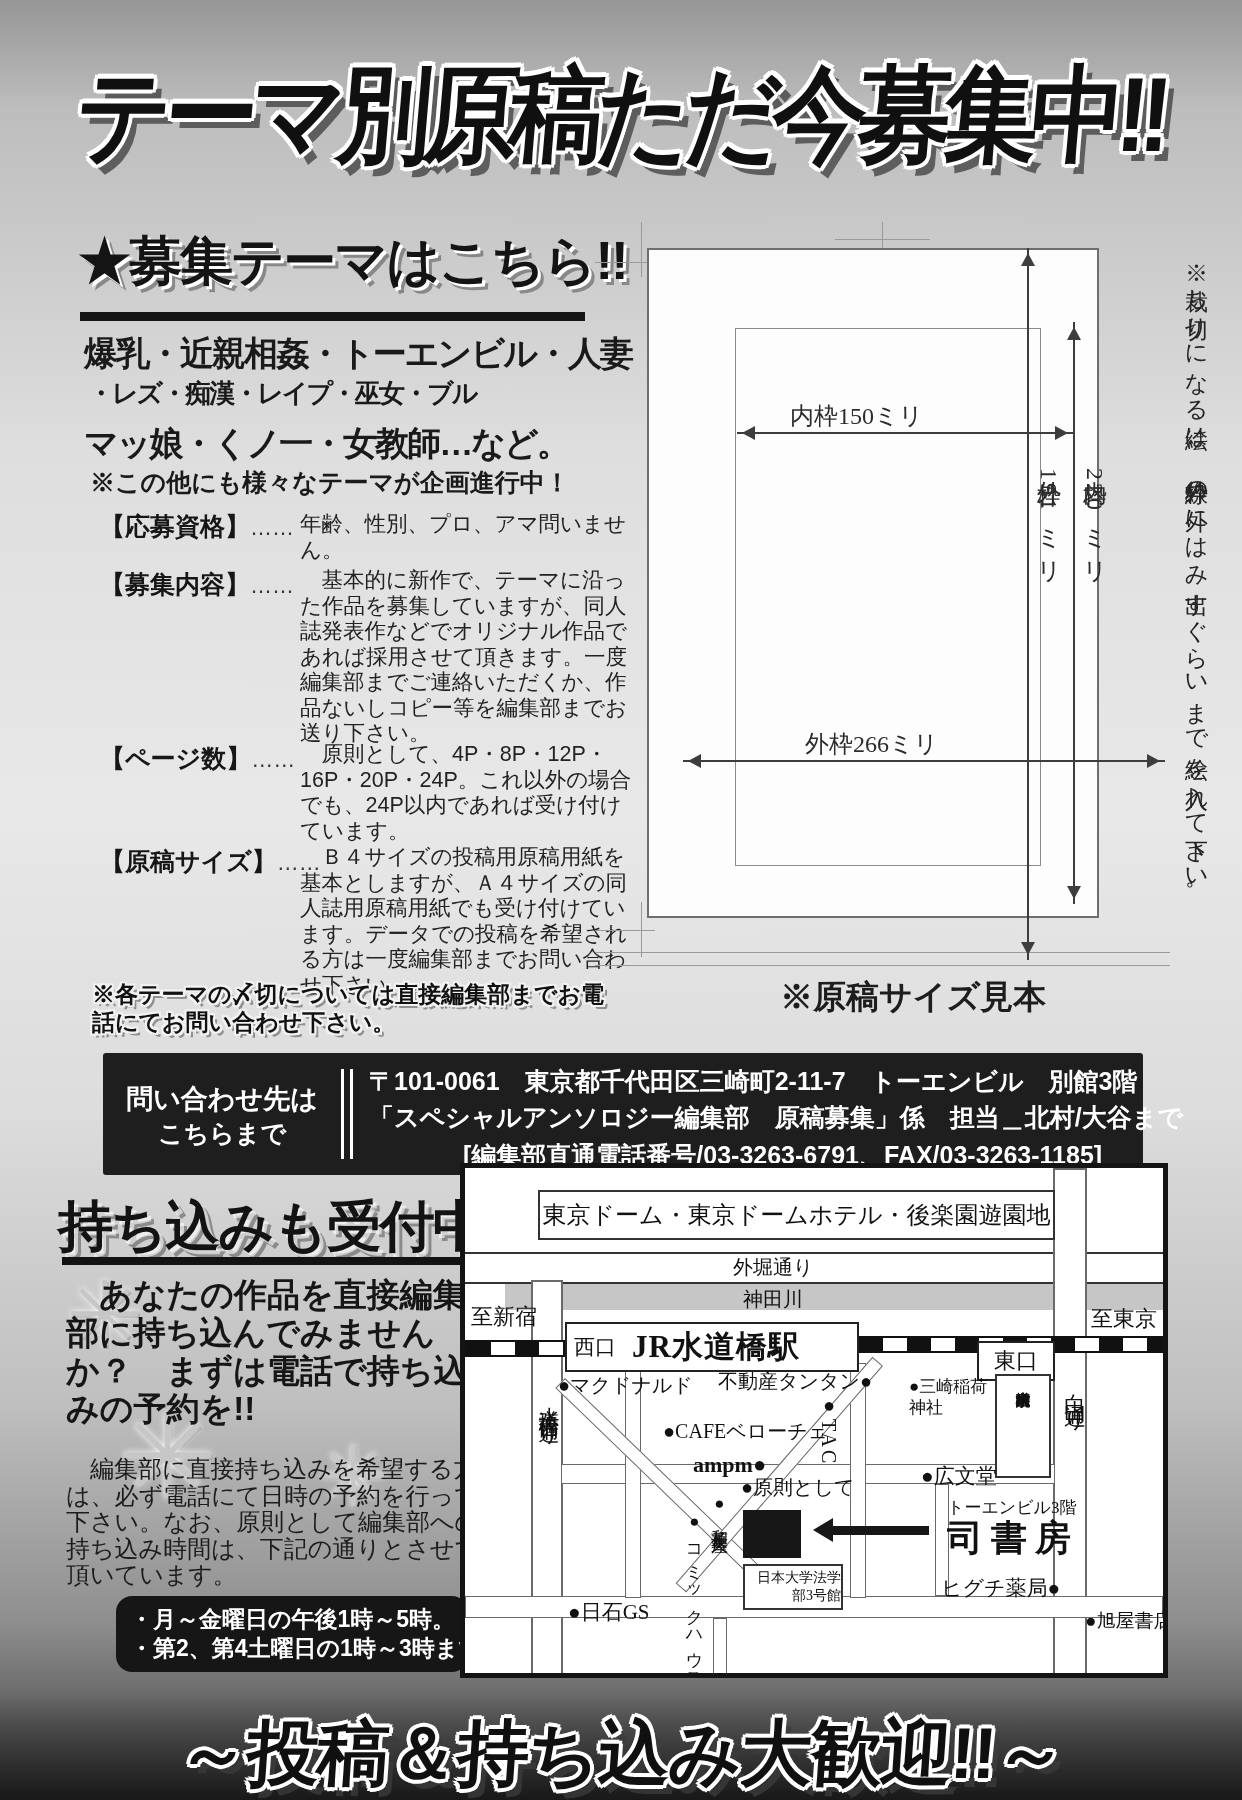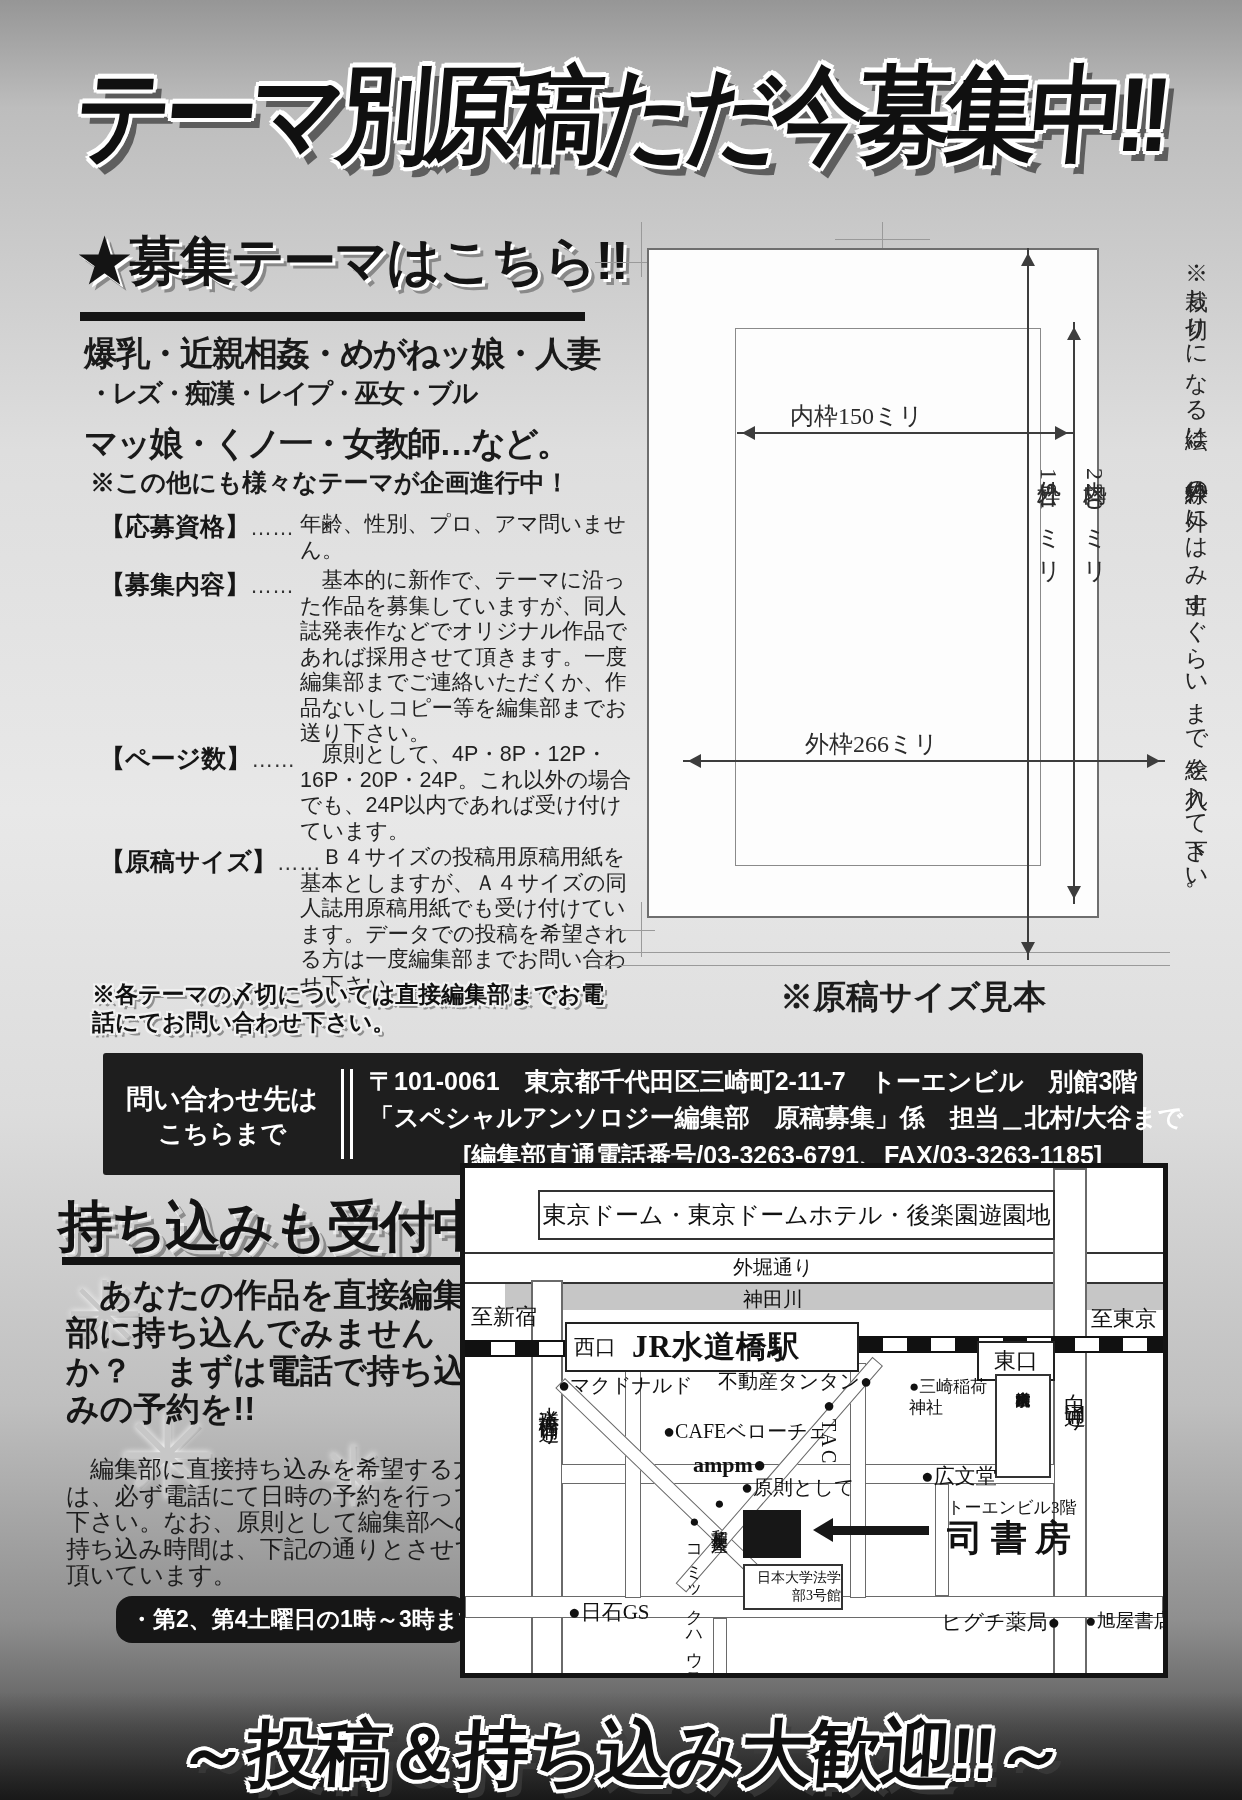--- a/index.html
+++ b/index.html
@@ -53,21 +53,21 @@
 
 <div id="page">
 
   <div class="abs ow" style="left:30px;top:52px;width:1180px;text-align:center;font-size:94px;font-weight:900;
               letter-spacing:-8px;transform:skewX(-5deg) scaleY(1.12);white-space:nowrap;">テーマ別原稿ただ今募集中!!</div>
 
   <div class="abs" style="left:78px;top:226px;font-size:53px;font-weight:900;letter-spacing:-2px;color:#141414;
               text-shadow:3px 3px 0 #fff,6px 6px 0 rgba(80,80,80,.55);white-space:nowrap;">★募集テーマはこちら!!</div>
   <div class="abs" style="left:80px;top:312px;width:505px;height:9px;background:#141414;"></div>
 
-  <div class="abs" style="left:84px;top:331px;font-size:34px;font-weight:900;letter-spacing:-2px;color:#1a1a1a;white-space:nowrap;">爆乳・近親相姦・めがねッ娘・人妻</div>
+  <div class="abs" style="left:84px;top:331px;font-size:34px;font-weight:900;letter-spacing:-2px;color:#1a1a1a;white-space:nowrap;">爆乳・近親相姦・トーエンビル・人妻</div>
   <div class="abs" style="left:88px;top:376px;font-size:26px;font-weight:900;letter-spacing:-2px;color:#1a1a1a;white-space:nowrap;">・レズ・痴漢・レイプ・巫女・ブル</div>
   <div class="abs" style="left:84px;top:421px;font-size:34px;font-weight:900;letter-spacing:-2px;color:#1a1a1a;white-space:nowrap;">マッ娘・くノ一・女教師…など。</div>
   <div class="abs" style="left:90px;top:466px;font-size:25px;font-weight:bold;color:#1a1a1a;white-space:nowrap;">※この他にも様々なテーマが企画進行中！</div>
 
   <div class="abs" style="left:100px;top:510px;">
     <span style="font-size:25px;font-weight:bold;color:#161616;">【応募資格】</span><span style="font-size:22px;color:#333;">……</span>
   </div>
   <div class="abs" style="left:300px;top:512px;width:335px;font-size:21.5px;line-height:25.5px;color:#222;">年齢、性別、プロ、アマ問いません。</div>
 
   <div class="abs" style="left:100px;top:568px;">
@@ -131,20 +131,21 @@
   <div class="abs" style="left:62px;top:1257px;width:398px;height:8px;background:#131313;"></div>
 
   <div class="abs burst" style="left:66px;top:1262px;font-size:92px;">✳</div>
   <div class="abs burst" style="left:118px;top:1388px;font-size:118px;">✳</div>
   <div class="abs burst" style="left:318px;top:1428px;font-size:84px;">✳</div>
 
   <div class="abs" style="left:66px;top:1276px;width:424px;font-size:33px;line-height:38px;font-weight:900;color:#161616;">　あなたの作品を直接編集部に持ち込んでみませんか？　まずは電話で持ち込みの予約を!!</div>
   <div class="abs" style="left:66px;top:1456px;width:428px;font-size:24px;line-height:26.5px;color:#1c1c1c;">　編集部に直接持ち込みを希望する方は、必ず電話にて日時の予約を行って下さい。なお、原則として編集部への持ち込み時間は、下記の通りとさせて頂いています。</div>
 
   <div class="abs" style="left:116px;top:1596px;width:352px;background:#161616;border-radius:16px;padding:9px 14px;box-sizing:border-box;">
+    <div style="font-size:23px;font-weight:bold;color:#fff;line-height:29px;white-space:nowrap;">・月～金曜日の午後1時～5時。</div>
     <div style="font-size:23px;font-weight:bold;color:#fff;line-height:29px;white-space:nowrap;">・第2、第4土曜日の1時～3時まで。</div>
   </div>
 
   <div id="map" class="abs">
 
     <div class="abs road-big" style="left:0;top:84px;width:698px;height:28px;"></div>
     <div class="abs" style="left:40px;top:116px;width:658px;height:26px;background:#c6c6c6;"></div>
     <div class="abs road" style="left:66px;top:112px;width:32px;height:403px;border-width:2px;"></div>
     <div class="abs road" style="left:588px;top:0;width:34px;height:515px;border-width:2px;"></div>
     <div class="abs road" style="left:96px;top:296px;width:494px;height:20px;"></div>
@@ -192,20 +193,20 @@
     <div class="abs vtext poi dot-v" style="left:218px;top:344px;font-size:17px;letter-spacing:2px;">コミックハウス</div>
     <div class="abs poi dot-l" style="left:103px;top:430px;font-size:21px;">日石GS</div>
     <div class="abs" style="left:278px;top:342px;width:58px;height:48px;background:#171717;"></div>
     <div class="abs bldg-arrow" style="left:356px;top:358px;width:108px;"></div>
     <div class="abs" style="left:482px;top:328px;font-size:17px;white-space:nowrap;">トーエンビル3階</div>
     <div class="abs" style="left:482px;top:346px;font-size:36px;font-weight:bold;letter-spacing:8px;white-space:nowrap;">司書房</div>
     <div class="abs" style="left:278px;top:396px;width:100px;height:46px;border:2px solid #333;box-sizing:border-box;background:#fff;
                 display:flex;align-items:center;justify-content:center;text-align:right;">
       <span style="font-size:14px;line-height:18px;">日本大学法学部3号館</span>
     </div>
-    <div class="abs poi dot-r" style="left:476px;top:406px;font-size:21px;margin-top:34px;">ヒグチ薬局</div>
+    <div class="abs poi dot-r" style="left:476px;top:406px;font-size:21px;">ヒグチ薬局</div>
     <div class="abs poi dot-l" style="left:620px;top:440px;font-size:19px;">旭屋書店</div>
   </div>
 
   <div class="abs" style="left:0;top:1692px;width:1242px;height:108px;background:linear-gradient(180deg,rgba(60,60,60,0) 0%,rgba(30,30,30,.55) 60%,rgba(15,15,15,.8) 100%);"></div>
   <div class="abs ow" style="left:0;top:1706px;width:1242px;text-align:center;font-size:72px;font-weight:900;
               letter-spacing:-2px;transform:skewX(-4deg);white-space:nowrap;">～投稿＆持ち込み大歓迎!!～</div>
 </div>
 
 </body></html>

